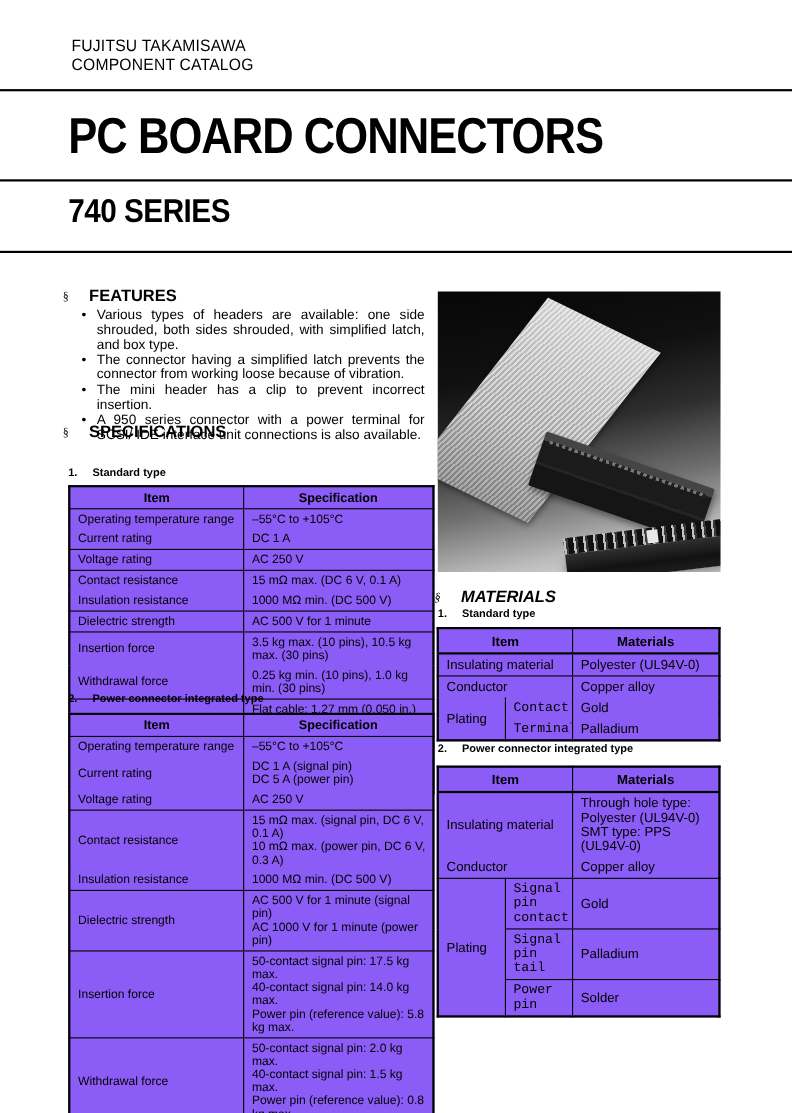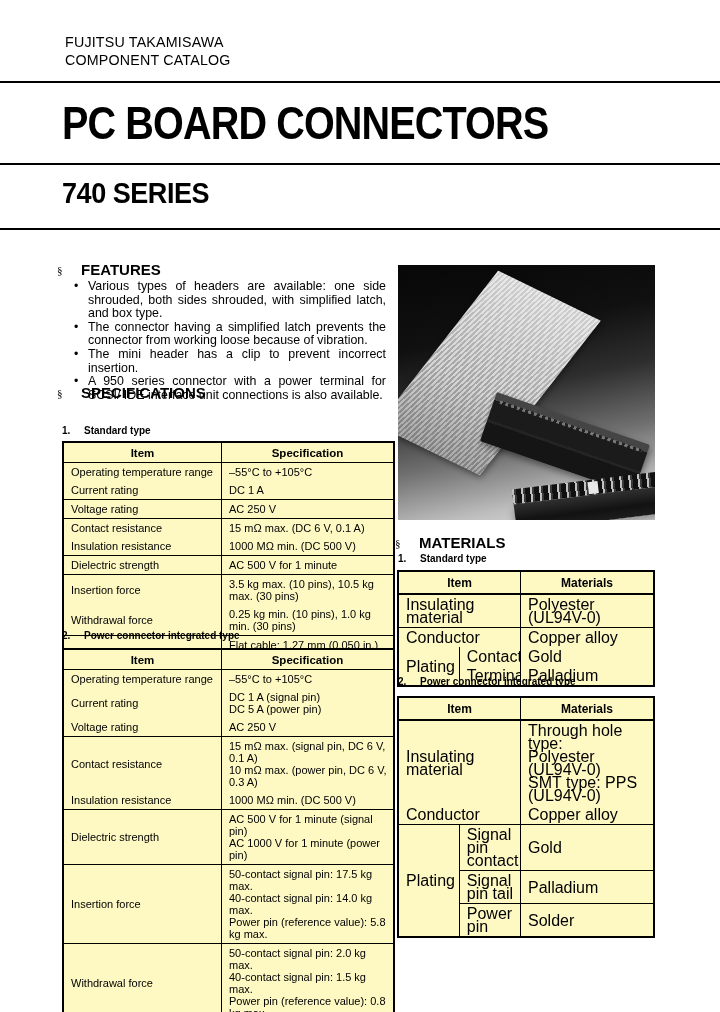--- a/index.html
+++ b/index.html
@@ -28,40 +28,40 @@
   .sub-head{position:absolute;font-size:10px;font-weight:bold;white-space:nowrap;}
   .sub-head .num{display:inline-block;width:22px;}
 
   
   .features{position:absolute;left:74px;top:280px;width:312px;margin:0;padding:0;list-style:none;
     font-size:12.4px;line-height:13.6px;text-align:justify;}
   .features li{position:relative;padding-left:14px;margin:0;}
   .features .blt{position:absolute;left:0;top:0;}
 
   
-  table{border-collapse:collapse;table-layout:fixed;background:#fef9c3;}
+  table{border-collapse:collapse;table-layout:fixed;background:#8b5cf6;}
   td,th{vertical-align:middle;overflow:hidden;}
   .val{white-space:pre-line;}
 
   
   .spec{position:absolute;left:62px;width:318px;border:2px solid #000;}
   .spec th{font-size:11.5px;font-weight:bold;text-align:center;height:17px;
     border-bottom:1.5px solid #000;padding:1px 4px;}
   .spec td{font-size:11px;padding:3px 4px 3px 7px;line-height:12px;}
   .spec .ci{width:149px;}
   .spec .cv{width:163px;border-left:1px solid #000;margin-left:28px;}
   .spec tr.ge td{border-bottom:1px solid #000;}
 
   
   .mat{position:absolute;left:397px;width:258px;border:2px solid #000;}
   .mat th{font-size:12px;font-weight:bold;text-align:center;height:19px;
     border-bottom:2px solid #000;padding:1px 4px;}
-  .mat td{font-size:16px;padding:3px 4px 3px 7px;line-height:13px;}
+  .mat td{font-size:12px;padding:3px 4px 3px 7px;line-height:13px;}
   .mat .c1{width:50px;}
-  .mat .c2{width:78px;}
+  .mat .c2{width:78px;font-family:Liberation Mono, monospace;}
   .mat .c3{width:124px;border-left:1px solid #000;}
   .mat td.subl{border-left:1px solid #000;}
   .mat tr.ge td{border-bottom:1px solid #000;}
   .mat td.bb{border-bottom:1px solid #000;}
 
   
   .photo{position:absolute;left:398px;top:265px;width:257px;height:255px;overflow:hidden;
     background:linear-gradient(168deg,#070707 0%,#101010 28%,#2e2e2e 48%,#6f6f6f 68%,#bdbdbd 86%,#e6e6e6 100%);}
   .ribbon{position:absolute;left:34px;top:12px;width:114px;height:192px;
     transform:rotate(26deg) skewX(-12deg);transform-origin:center;
@@ -217,21 +217,21 @@
     <tr>
           <td class="ci">Withdrawal force</td>
           <td class="cv val">50-contact signal pin: 2.0 kg max.
 40-contact signal pin: 1.5 kg max.
 Power pin (reference value): 0.8 kg max.</td>
         </tr>
 
   </tbody>
     </table>
 
-  <div class="sec-head" style="left:395px;top:534px;">
+  <div class="sec-head" style="left:395px;top:534px;font-style:italic;">
     <span class="mark">§</span><span>MATERIALS</span>
   </div>
 
   <div class="sub-head" style="left:398px;top:553px;">
     <span class="num">1.</span><span>Standard type</span>
   </div>
   <table class="mat" style="top:570px;">
     <tbody>
         <tr>
       <th colspan="2">Item</th>

